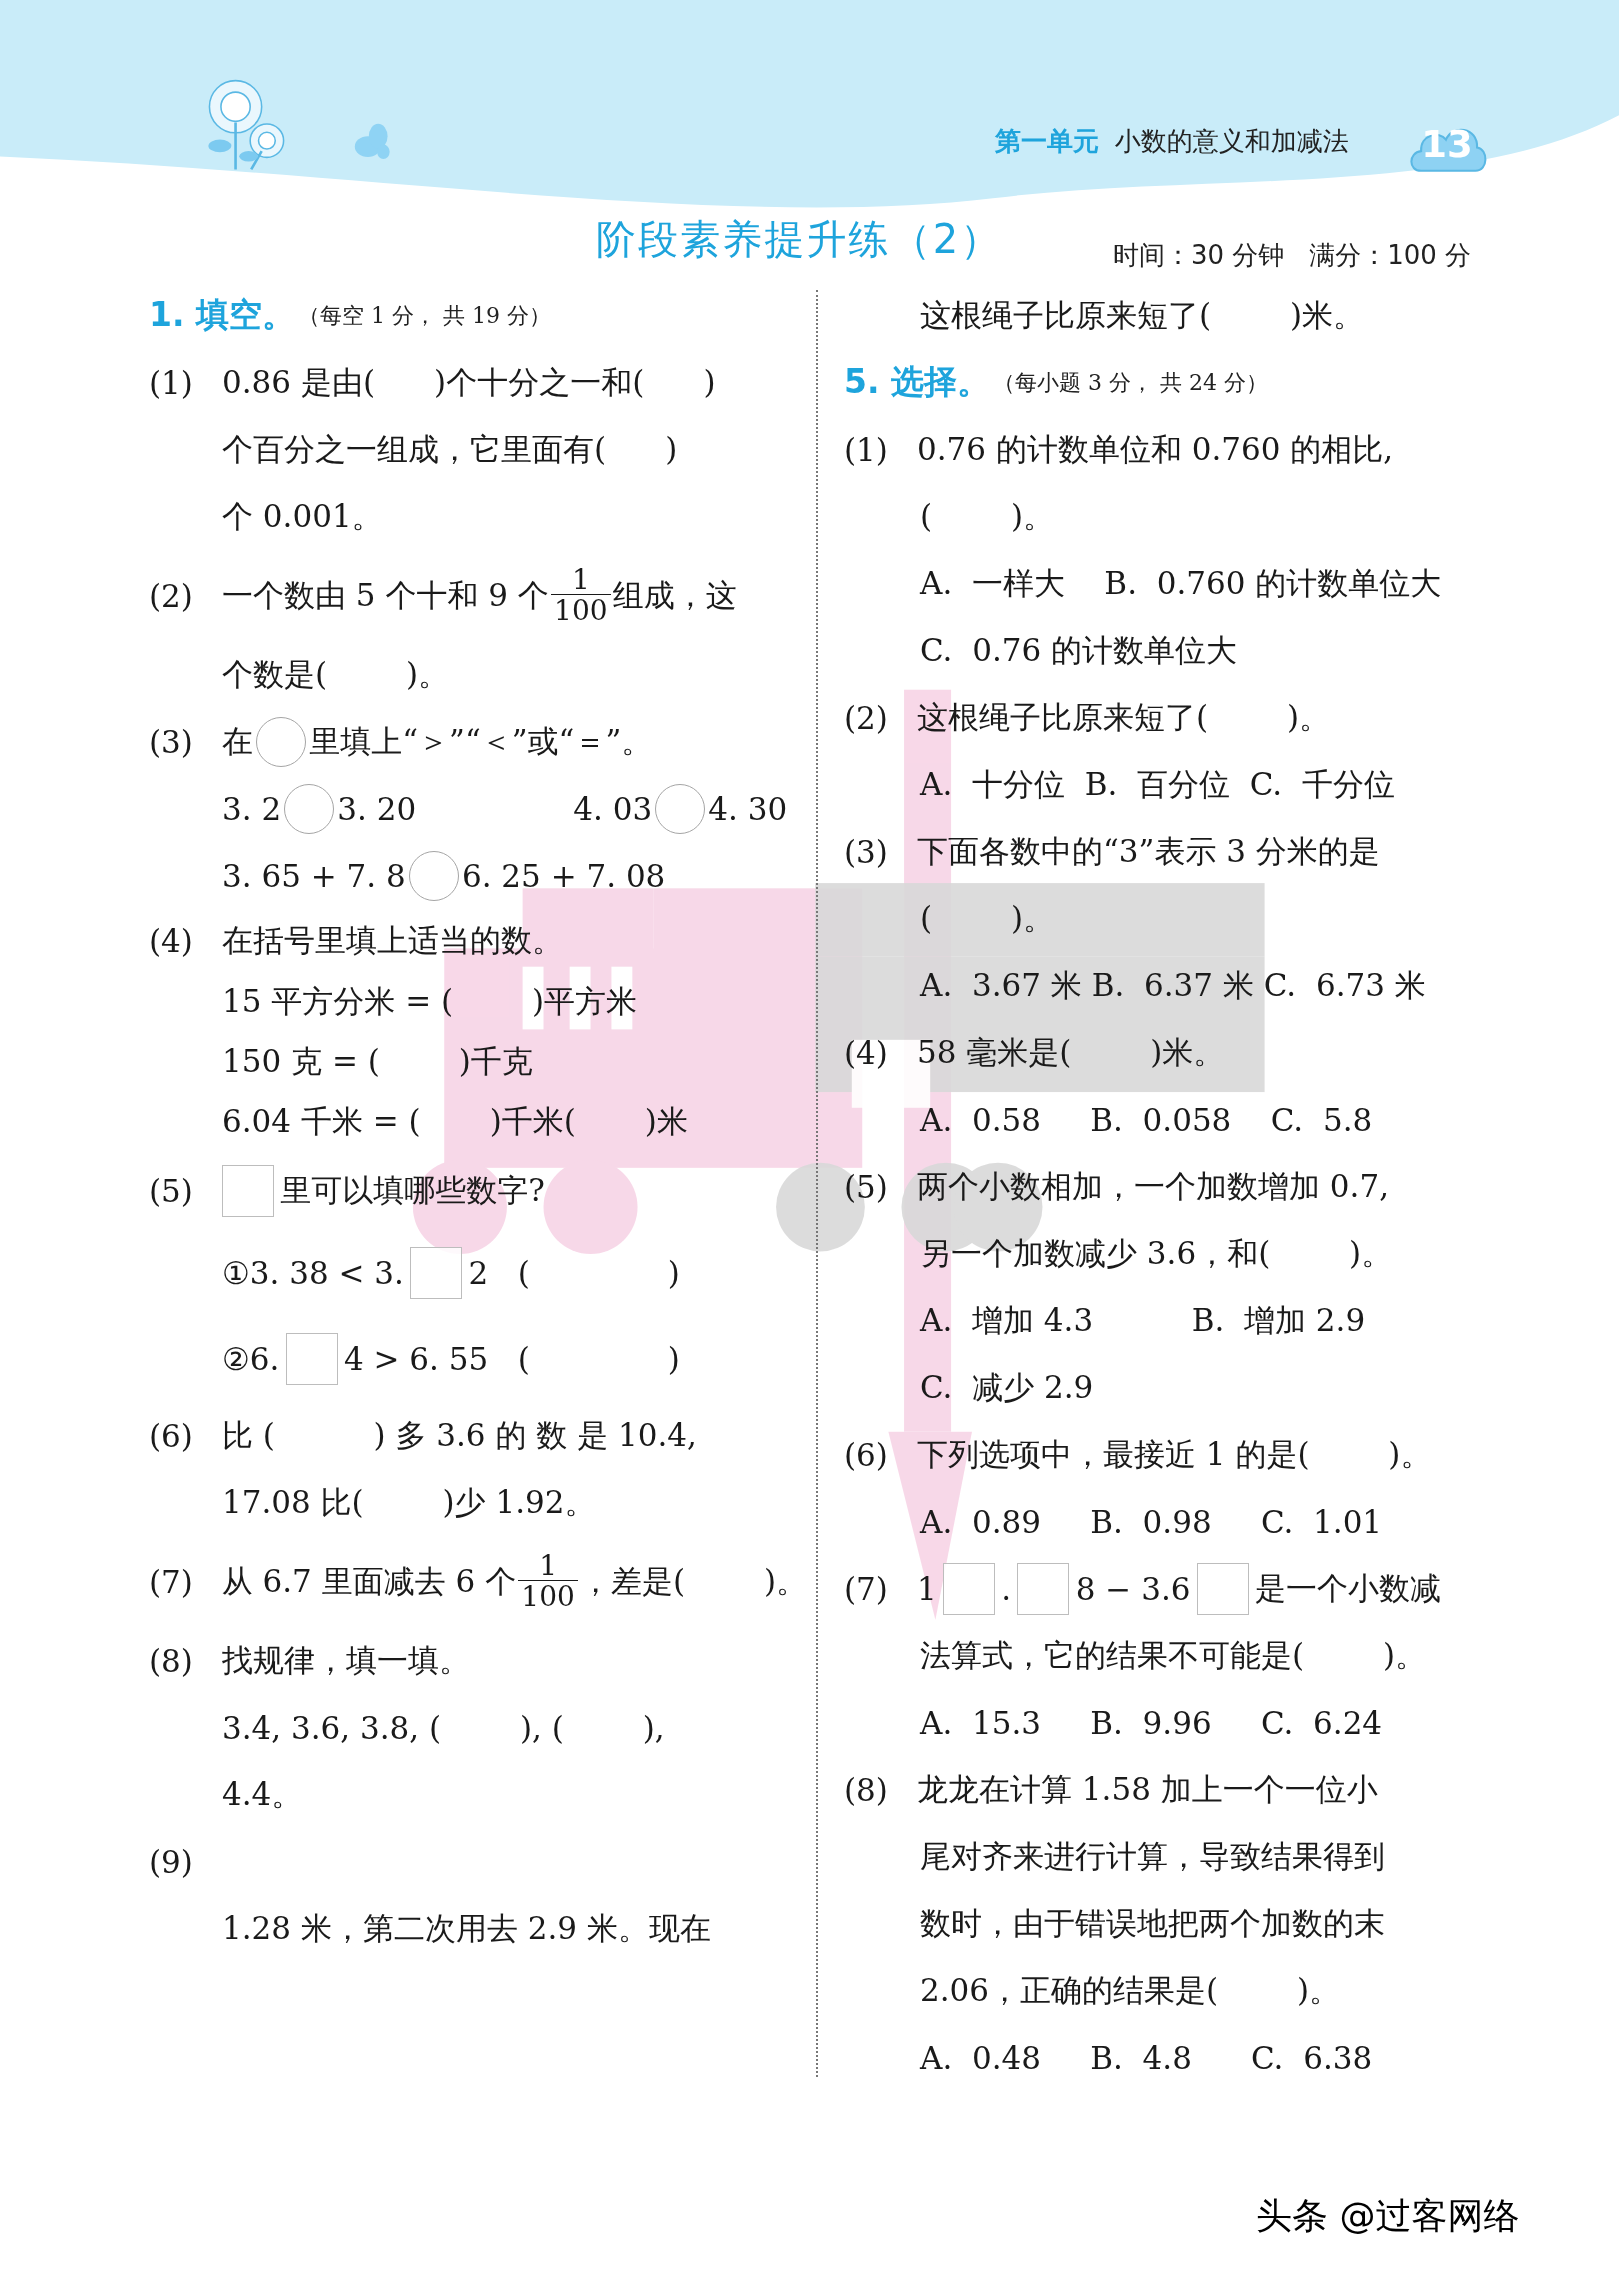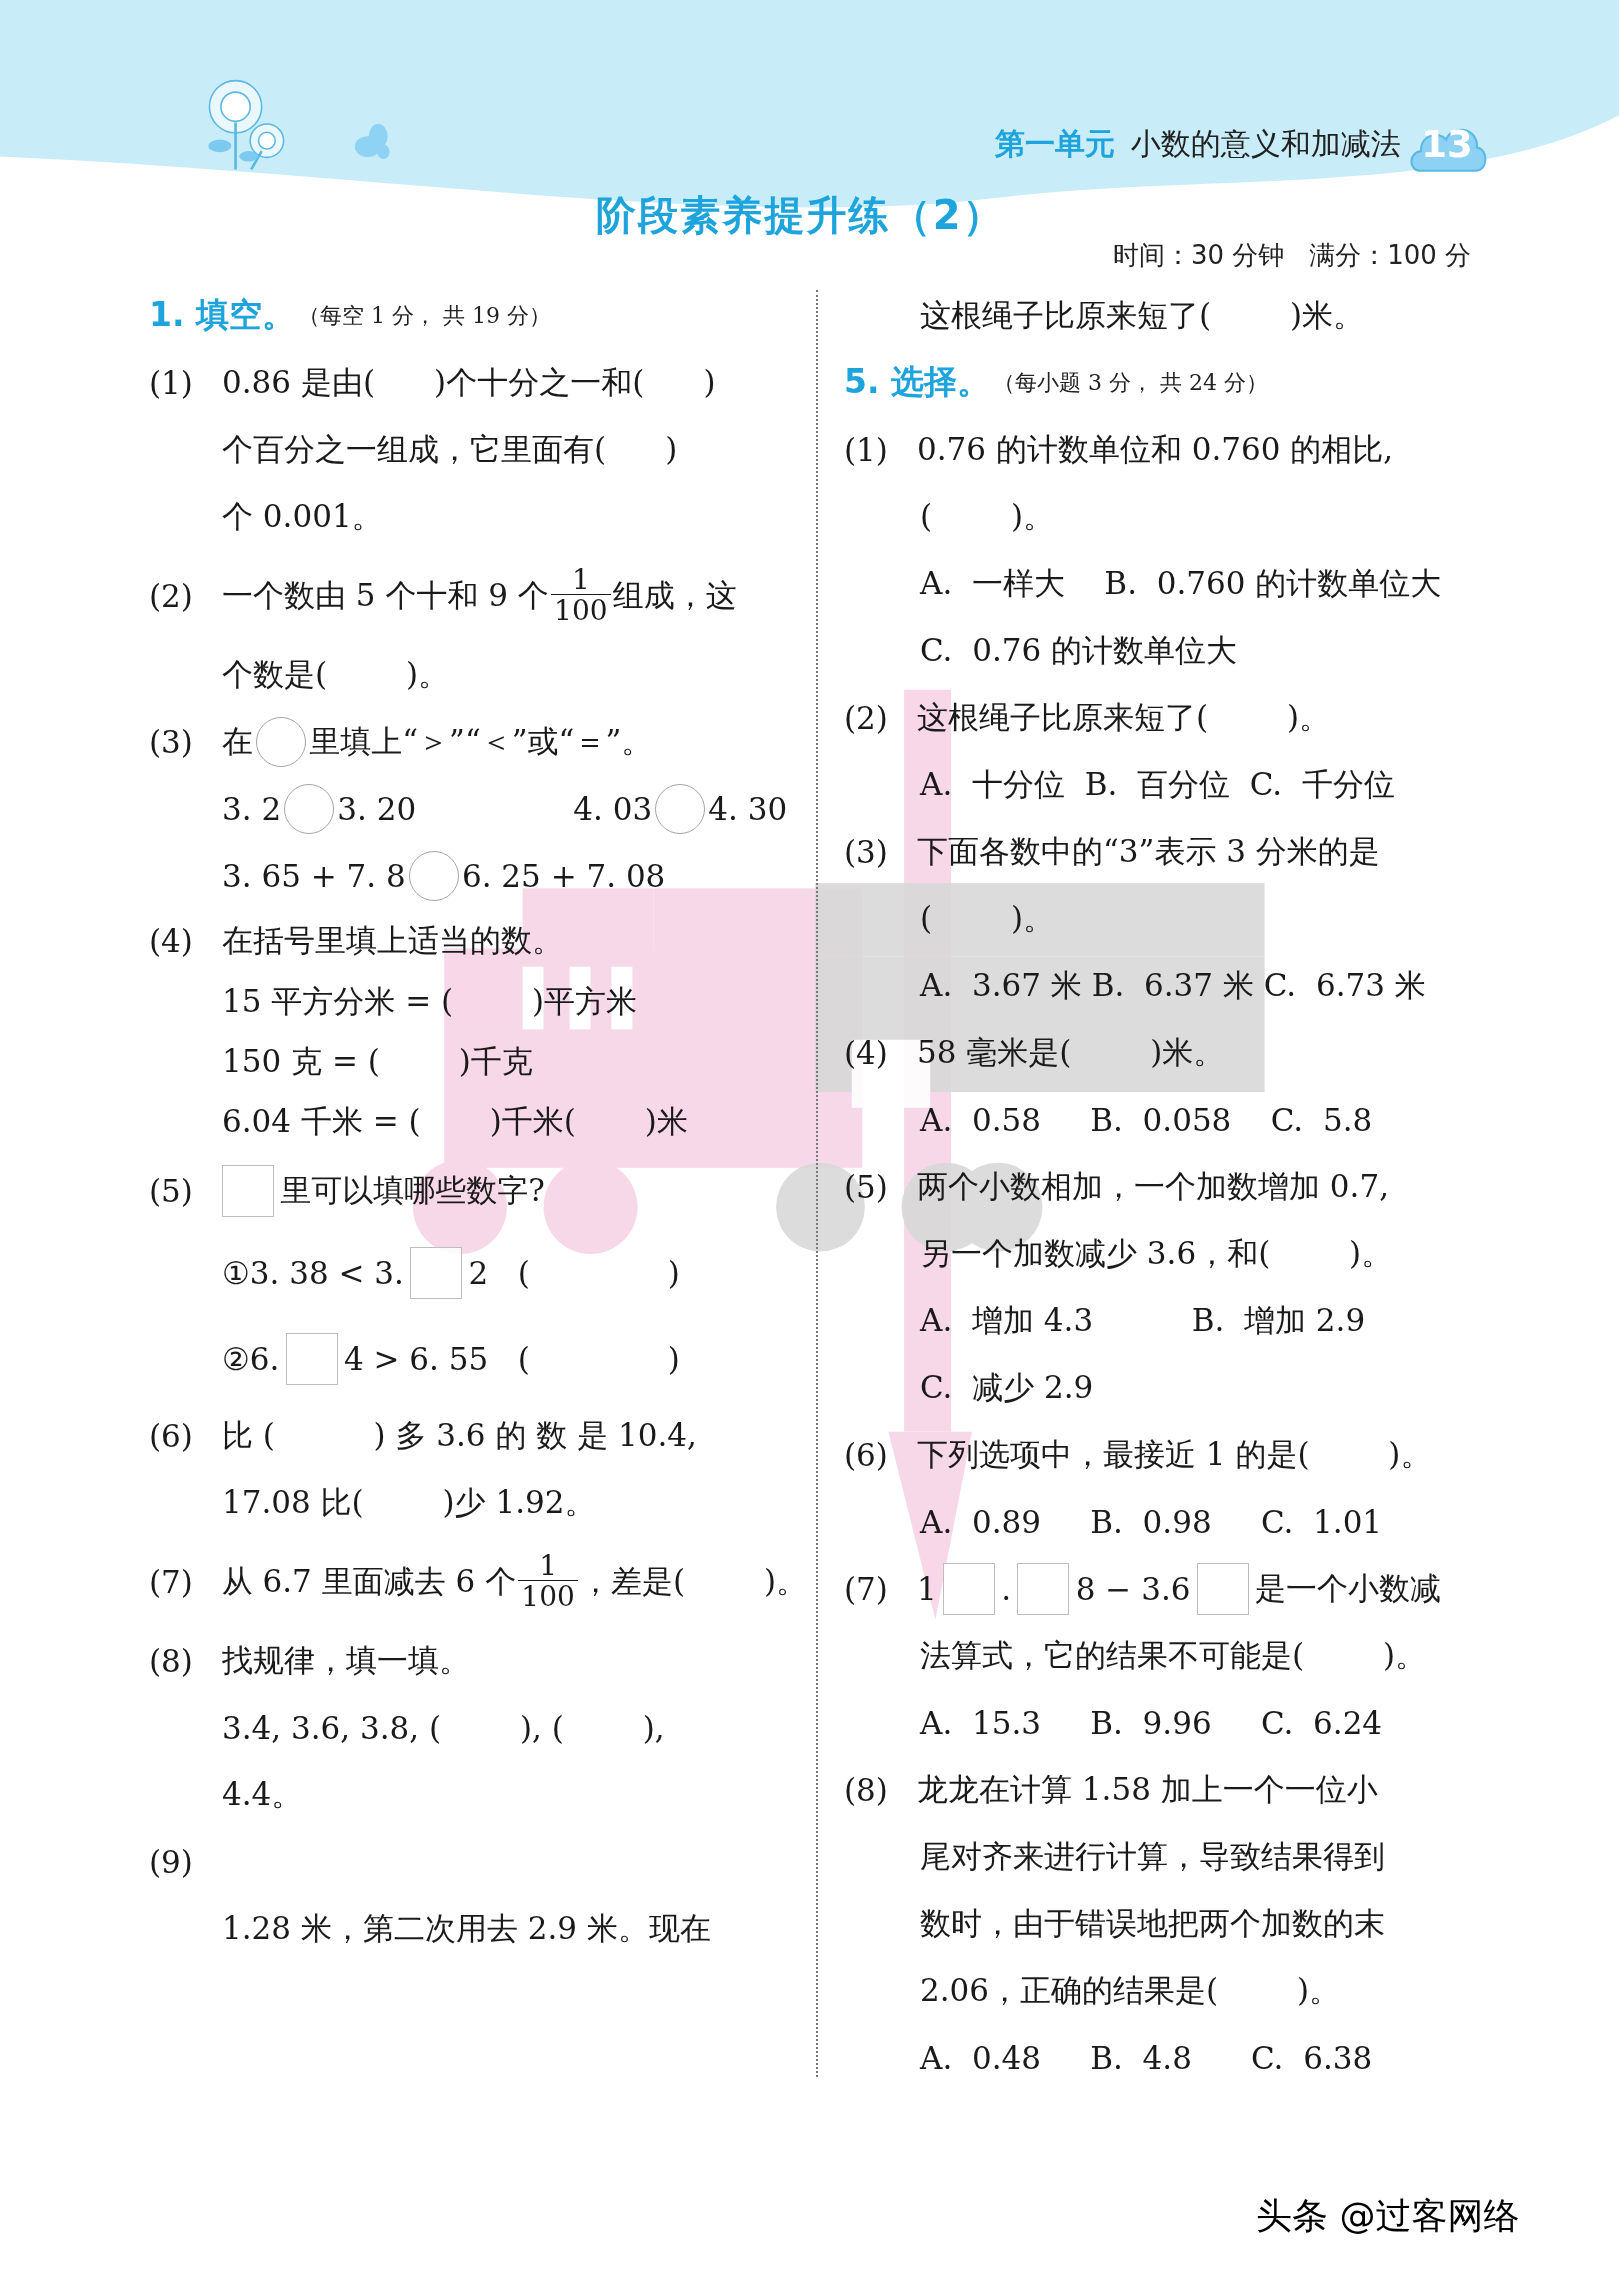--- a/index.html
+++ b/index.html
@@ -3,30 +3,30 @@
 <meta charset="utf-8">
 <style>
   * { box-sizing: border-box; margin: 0; padding: 0; }
   html, body { width: 1620px; height: 2273px; background: #ffffff; overflow: hidden; }
   body { position: relative; font-family: "DejaVu Serif", "Liberation Serif", serif; color: #1a1a1a; }
 
   
   .header-band { position: absolute; left: 0; top: 0; width: 1620px; height: 240px; }
   .header-band svg { width: 100%; height: 100%; display: block; }
 
-  .unit-label { position: absolute; top: 124px; left: 995px; font-family: "DejaVu Sans", sans-serif; font-size: 30px; display: flex; align-items: center; gap: 15.7px; text-align: center; }
+  .unit-label { position: absolute; top: 124px; left: 995px; font-family: "DejaVu Sans", sans-serif; font-size: 26px; display: flex; align-items: center; gap: 15.7px; text-align: center; }
   .unit-label .unit-no { color: #1ea4dc; font-weight: bold; }
   .unit-label .unit-name { color: #222; }
   .page-badge { position: absolute; left: 1405px; top: 119px; width: 84px; height: 57px; }
   .page-badge svg { width: 100%; height: 100%; }
   .page-badge span { position: absolute; left: 0; right: 0; top: 4.2px; text-align: center; font-family: "DejaVu Sans", sans-serif; font-weight: bold; font-size: 37px; color: #ffffff; }
 
   .deco { position: absolute; }
 
-  .title { position: absolute; top: 188px; left: 596px; font-family: "DejaVu Sans", sans-serif; font-weight: bold; font-size: 40px; color: #1ea4dc; letter-spacing: 2.1px; }
+  .title { position: absolute; top: 212px; left: 596px; font-family: "DejaVu Sans", sans-serif; font-weight: normal; font-size: 40px; color: #1ea4dc; letter-spacing: 2.1px; }
   .meta { position: absolute; top: 238px; left: 1113px; font-family: "DejaVu Sans", sans-serif; font-size: 26px; color: #222; white-space: pre; }
 
   .divider { position: absolute; left: 816px; top: 290px; height: 1787px; border-left: 2.6px dotted #777; }
 
   .col { position: absolute; top: 282px; width: 658px; }
   .col.left { left: 149px; }
   .col.right { left: 844px; }
 
   .line { height: 67px; display: flex; align-items: center; font-size: 31px; white-space: pre; position: relative; }
   .line.tall { height: 91px; }

